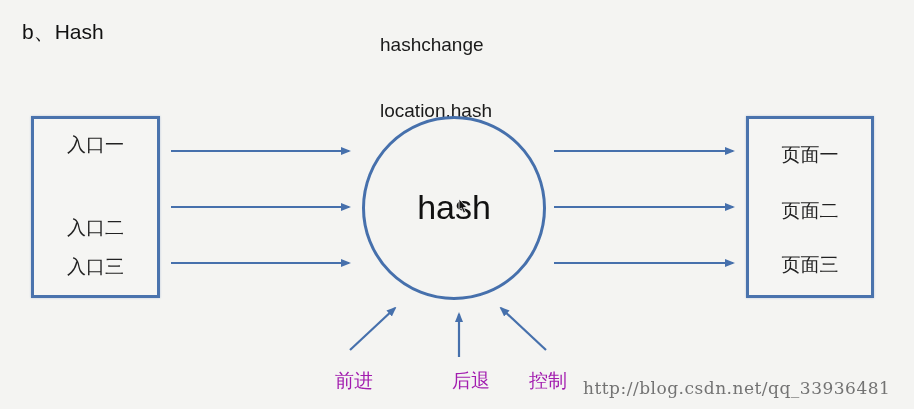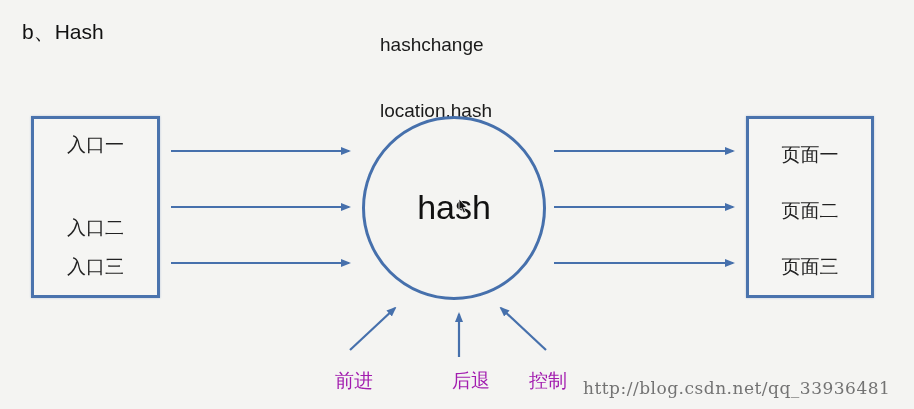--- a/index.html
+++ b/index.html
@@ -61,21 +61,21 @@
 
 <div class="abs box" style="left:31px; top:116px; width:129px; height:182px;">
   <div class="box-item" style="top:13px;">入口一</div>
   <div class="box-item" style="top:79px;margin-top:17px;">入口二</div>
   <div class="box-item" style="top:135px;">入口三</div>
 </div>
 
 <div class="abs box" style="left:746px; top:116px; width:128px; height:182px;">
   <div class="box-item" style="top:23px;">页面一</div>
   <div class="box-item" style="top:79px;">页面二</div>
-  <div class="box-item" style="top:135px;">页面三</div>
+  <div class="box-item" style="top:135px;font-family:Liberation Mono, monospace;">页面三</div>
 </div>
 
 <div class="abs circle"></div>
 <div class="abs hash-text">hash</div>
 
 <svg class="abs cursor" viewBox="0 0 14 18">
   <path d="M3 1 L3 12 L5.5 10 L7.5 15 L9.5 14 L7.5 9.5 L11 9.5 Z" fill="#111" stroke="#f4f4f2" stroke-width="0.8"></path>
 </svg>
 
 <svg class="arrows" width="914" height="409">

